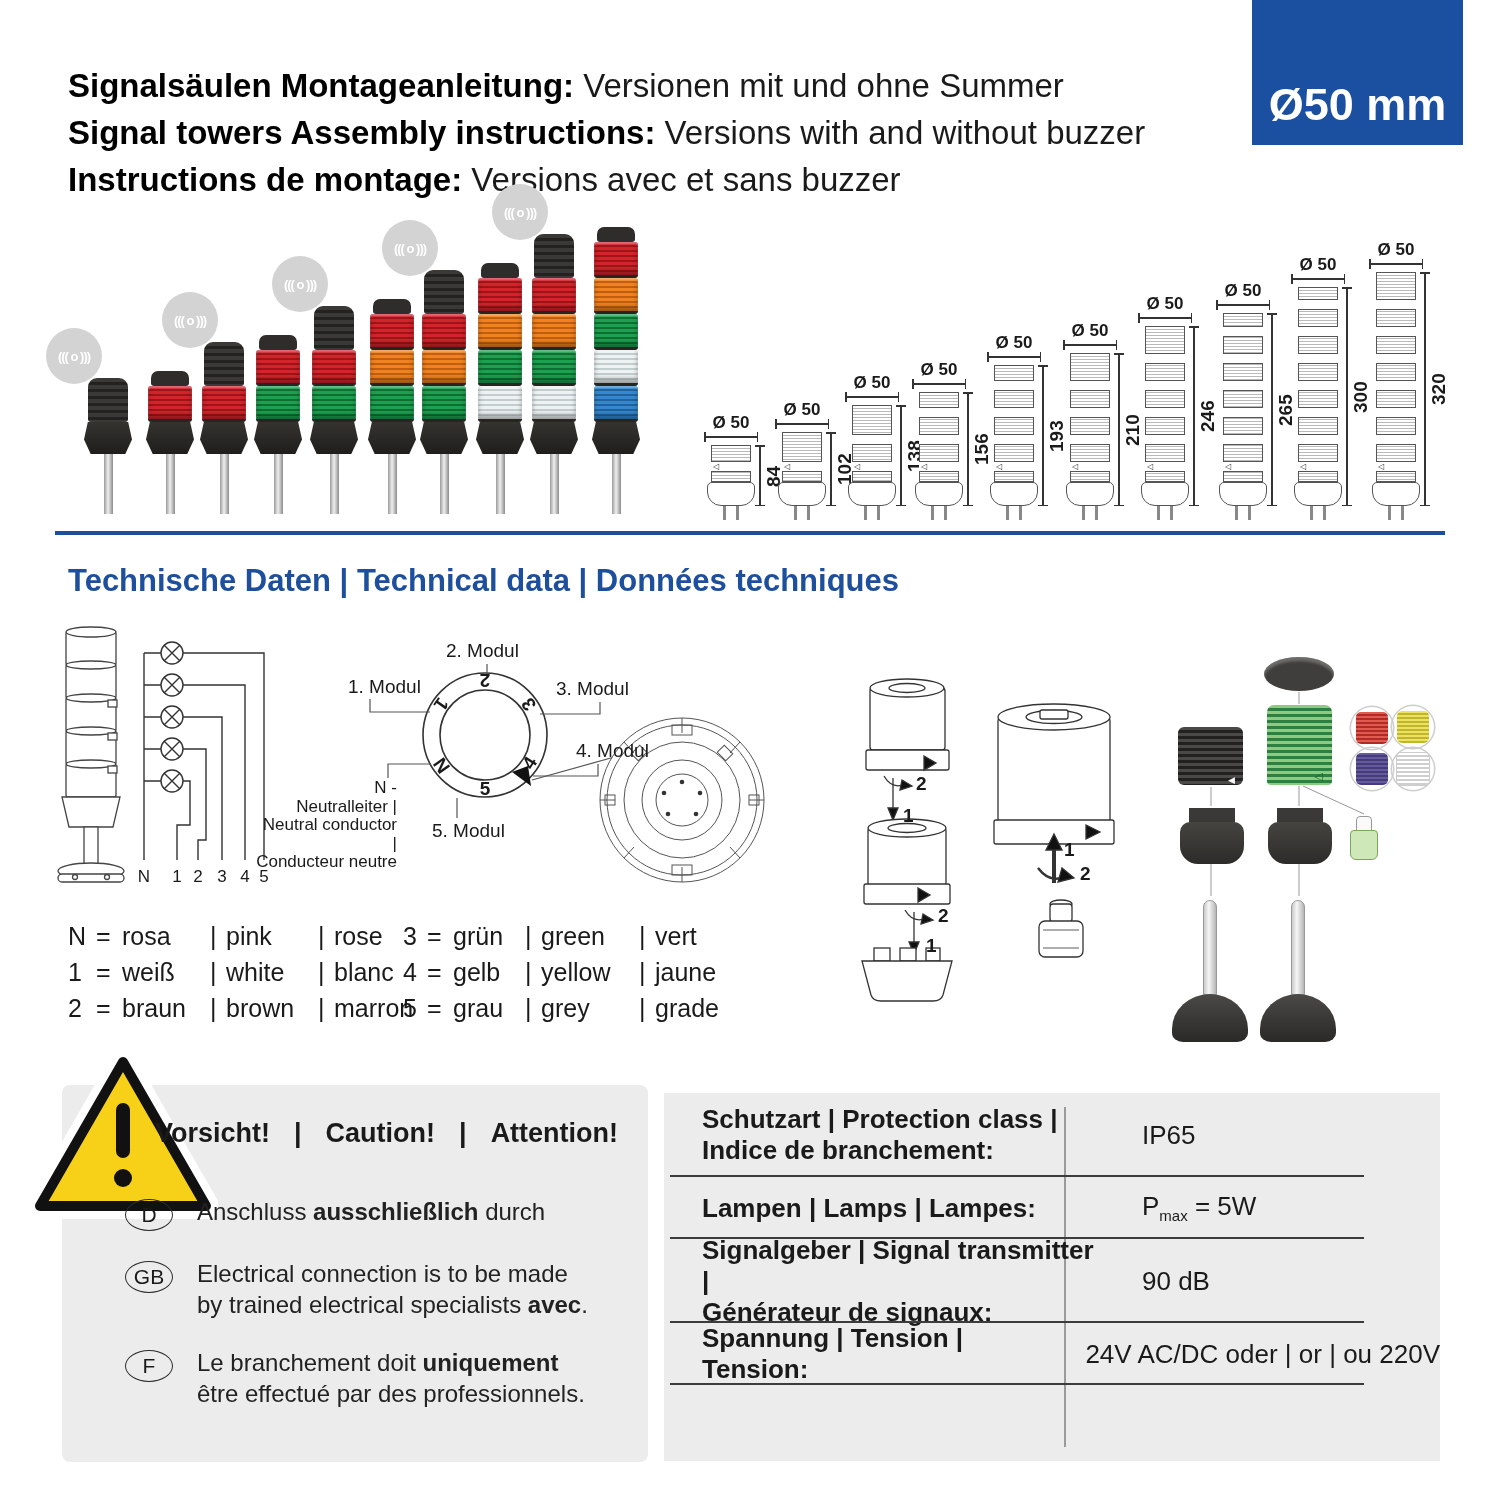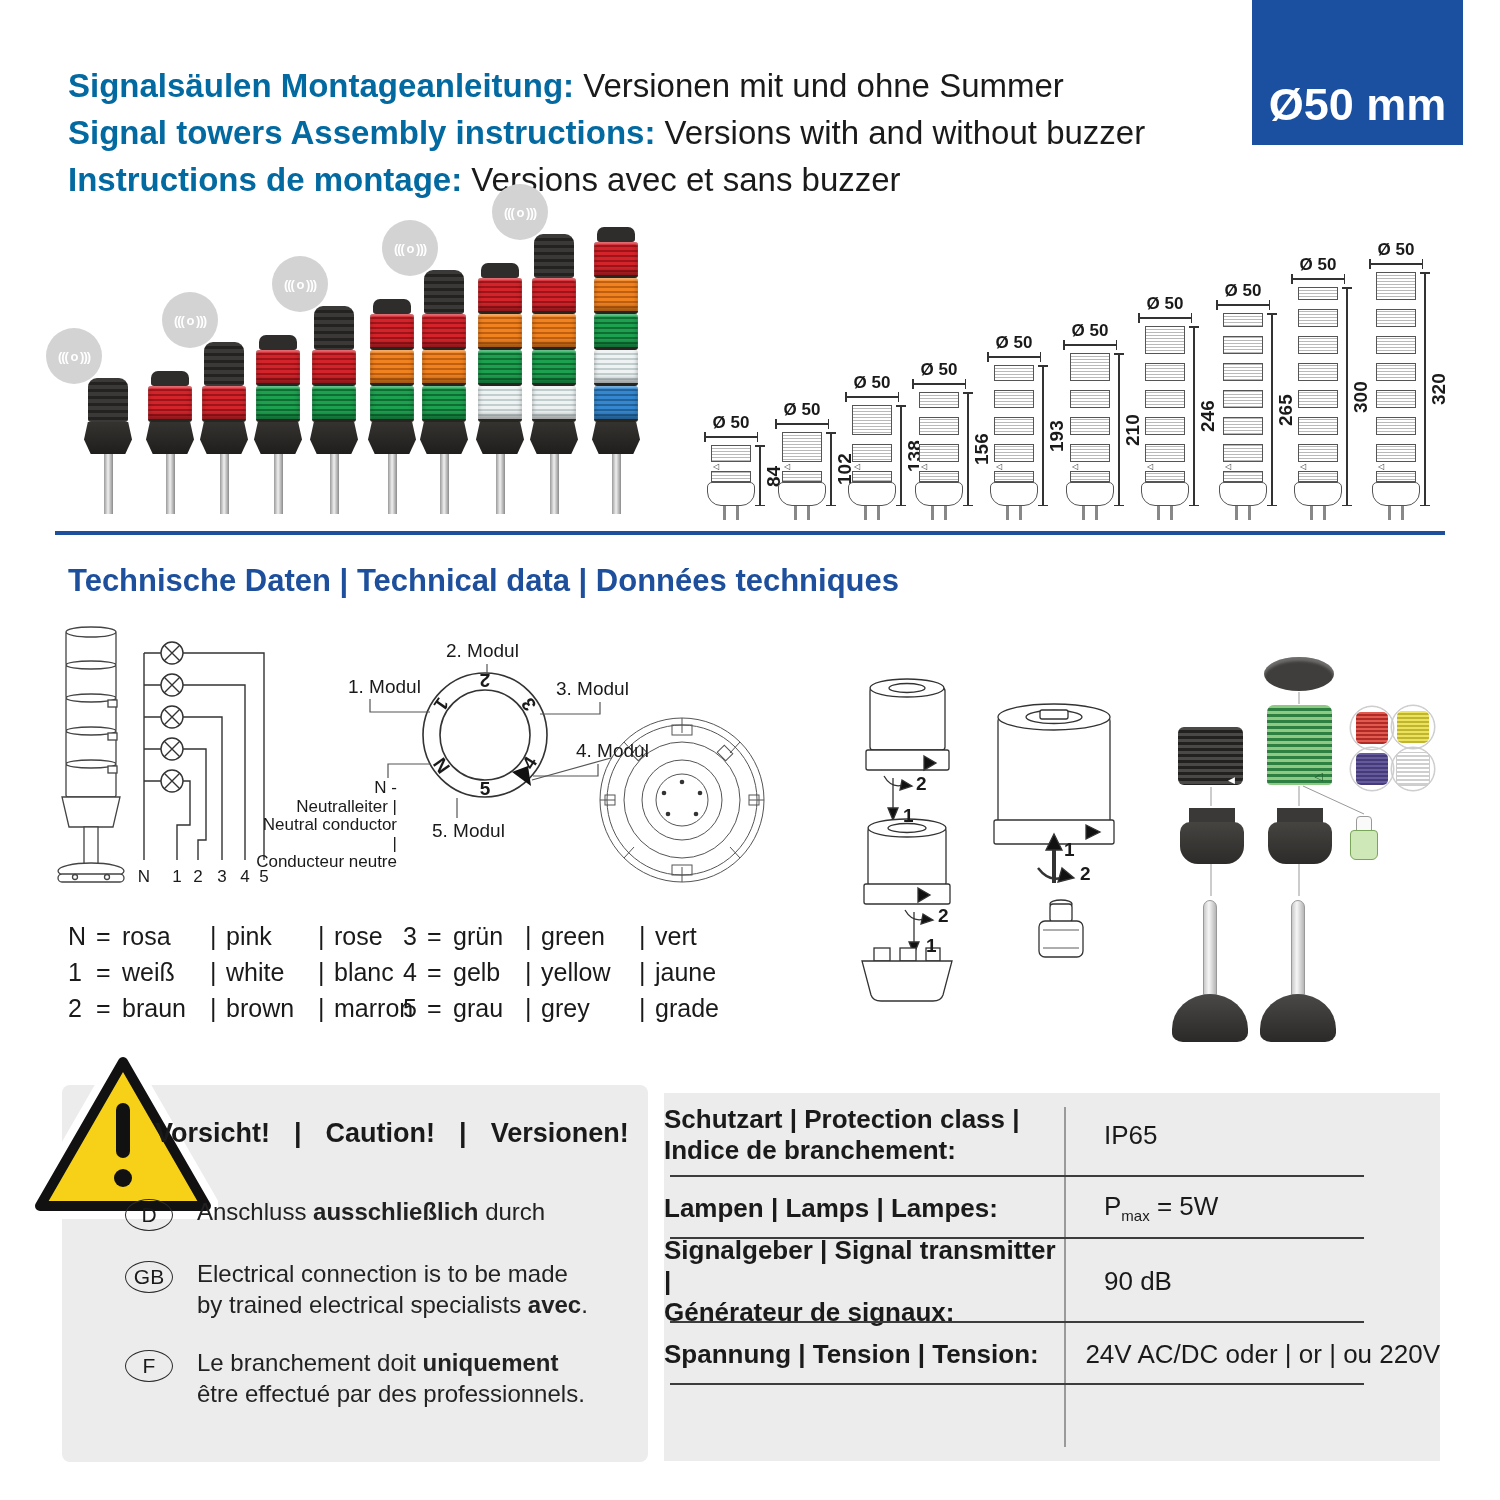--- a/index.html
+++ b/index.html
@@ -5,21 +5,21 @@
   html,body{margin:0;padding:0;background:#fff;}
   #page{position:relative;width:1500px;height:1500px;background:#ffffff;overflow:hidden;
         font-family:"Liberation Sans",sans-serif;color:#1a1a1a;}
 
   
   #badge{position:absolute;left:1252px;top:0;width:211px;height:145px;background:#1b4fa0;
          display:flex;align-items:flex-end;justify-content:center;padding-bottom:14px;box-sizing:border-box;}
   #badge span{color:#fff;font-size:45px;font-weight:bold;}
   #header{position:absolute;left:68px;top:62px;}
   .h-line{font-size:33px;line-height:47px;white-space:nowrap;}
-  .h-line b{color:#0369a1;}
+  .h-line b{color:#000000;}
 
   
   #photo-towers{position:absolute;left:60px;top:232px;width:625px;height:288px;}
   .tower{position:absolute;bottom:6px;width:44px;display:flex;flex-direction:column;align-items:center;}
   .sound-icon{position:absolute;top:-50px;left:-40px;width:56px;height:56px;border-radius:50%;
       background:#d3d3d3;color:#fff;display:flex;align-items:center;justify-content:center;
       font-size:13px;font-weight:bold;letter-spacing:-1px;white-space:nowrap;}
   .mod{width:44px;height:33px;border-bottom:3px solid #26251f;border-radius:3px;
        box-shadow:inset 0 2px 2px rgba(255,255,255,.35), inset 0 -4px 5px rgba(0,0,0,.35);}
   .m-red{background:repeating-linear-gradient(180deg,#d3242b 0 3px,#9e1418 3px 5px);}
@@ -109,21 +109,21 @@
               font-size:27px;font-weight:bold;color:#1a1a1a;}
   #warn-items{position:absolute;left:125px;top:1196px;width:500px;}
   .warn-item{display:flex;margin-bottom:27px;}
   .lang-badge{flex:0 0 auto;width:46px;height:30px;border:1.7px solid #2b2b2b;border-radius:50%;
       display:flex;align-items:center;justify-content:center;font-size:21px;margin-top:3px;}
   .warn-text{margin-left:24px;font-size:24px;line-height:31px;color:#222;}
 
   
   #tech-table{position:absolute;left:664px;top:1093px;width:776px;height:368px;background:#ececec;}
   #tt-vline{position:absolute;left:400px;top:14px;bottom:14px;width:1.5px;background:#9a9a9a;}
-  .t-row{position:relative;display:flex;align-items:center;box-sizing:border-box;}
+  .t-row{position:relative;display:flex;align-items:center;padding-left:38px;box-sizing:border-box;}
   .t-row.sep:after{content:"";position:absolute;left:6px;right:76px;bottom:0;height:1.6px;background:#3c3c3c;}
   .t-label{width:398px;font-weight:bold;font-size:26px;line-height:31px;}
   .t-value{font-size:26px;padding-left:42px;white-space:nowrap;}
   .t-value sub{font-size:15px;}
 </style>
 </head>
 <body>
 
 <div id="page">
 
@@ -592,21 +592,21 @@
     <path d="M95,14 L178,158 L12,158 Z" fill="none" stroke="#ffffff" stroke-width="26" stroke-linejoin="round"></path>
     <path d="M95,14 L178,158 L12,158 Z" fill="#F7D117" stroke="#111" stroke-width="10" stroke-linejoin="round"></path>
     <rect x="88" y="55" width="14" height="55" rx="7" fill="#111"></rect>
     <circle cx="95" cy="130" r="9" fill="#111"></circle>
   </svg>
   <div id="warn-title">
     <span>Vorsicht!</span>
       <span>|</span>
     <span>Caution!</span>
       <span>|</span>
-    <span>Versionen!</span>
+    <span>Attention!</span>
   </div>
   <div id="warn-items">
       <div class="warn-item">
         <div class="lang-badge">D</div>
         <div class="warn-text">
           <div class="warn-line"><span>Anschluss </span><b>ausschließlich</b><span> durch</span></div>
         </div>
       </div>
       <div class="warn-item">
         <div class="lang-badge">GB</div>

